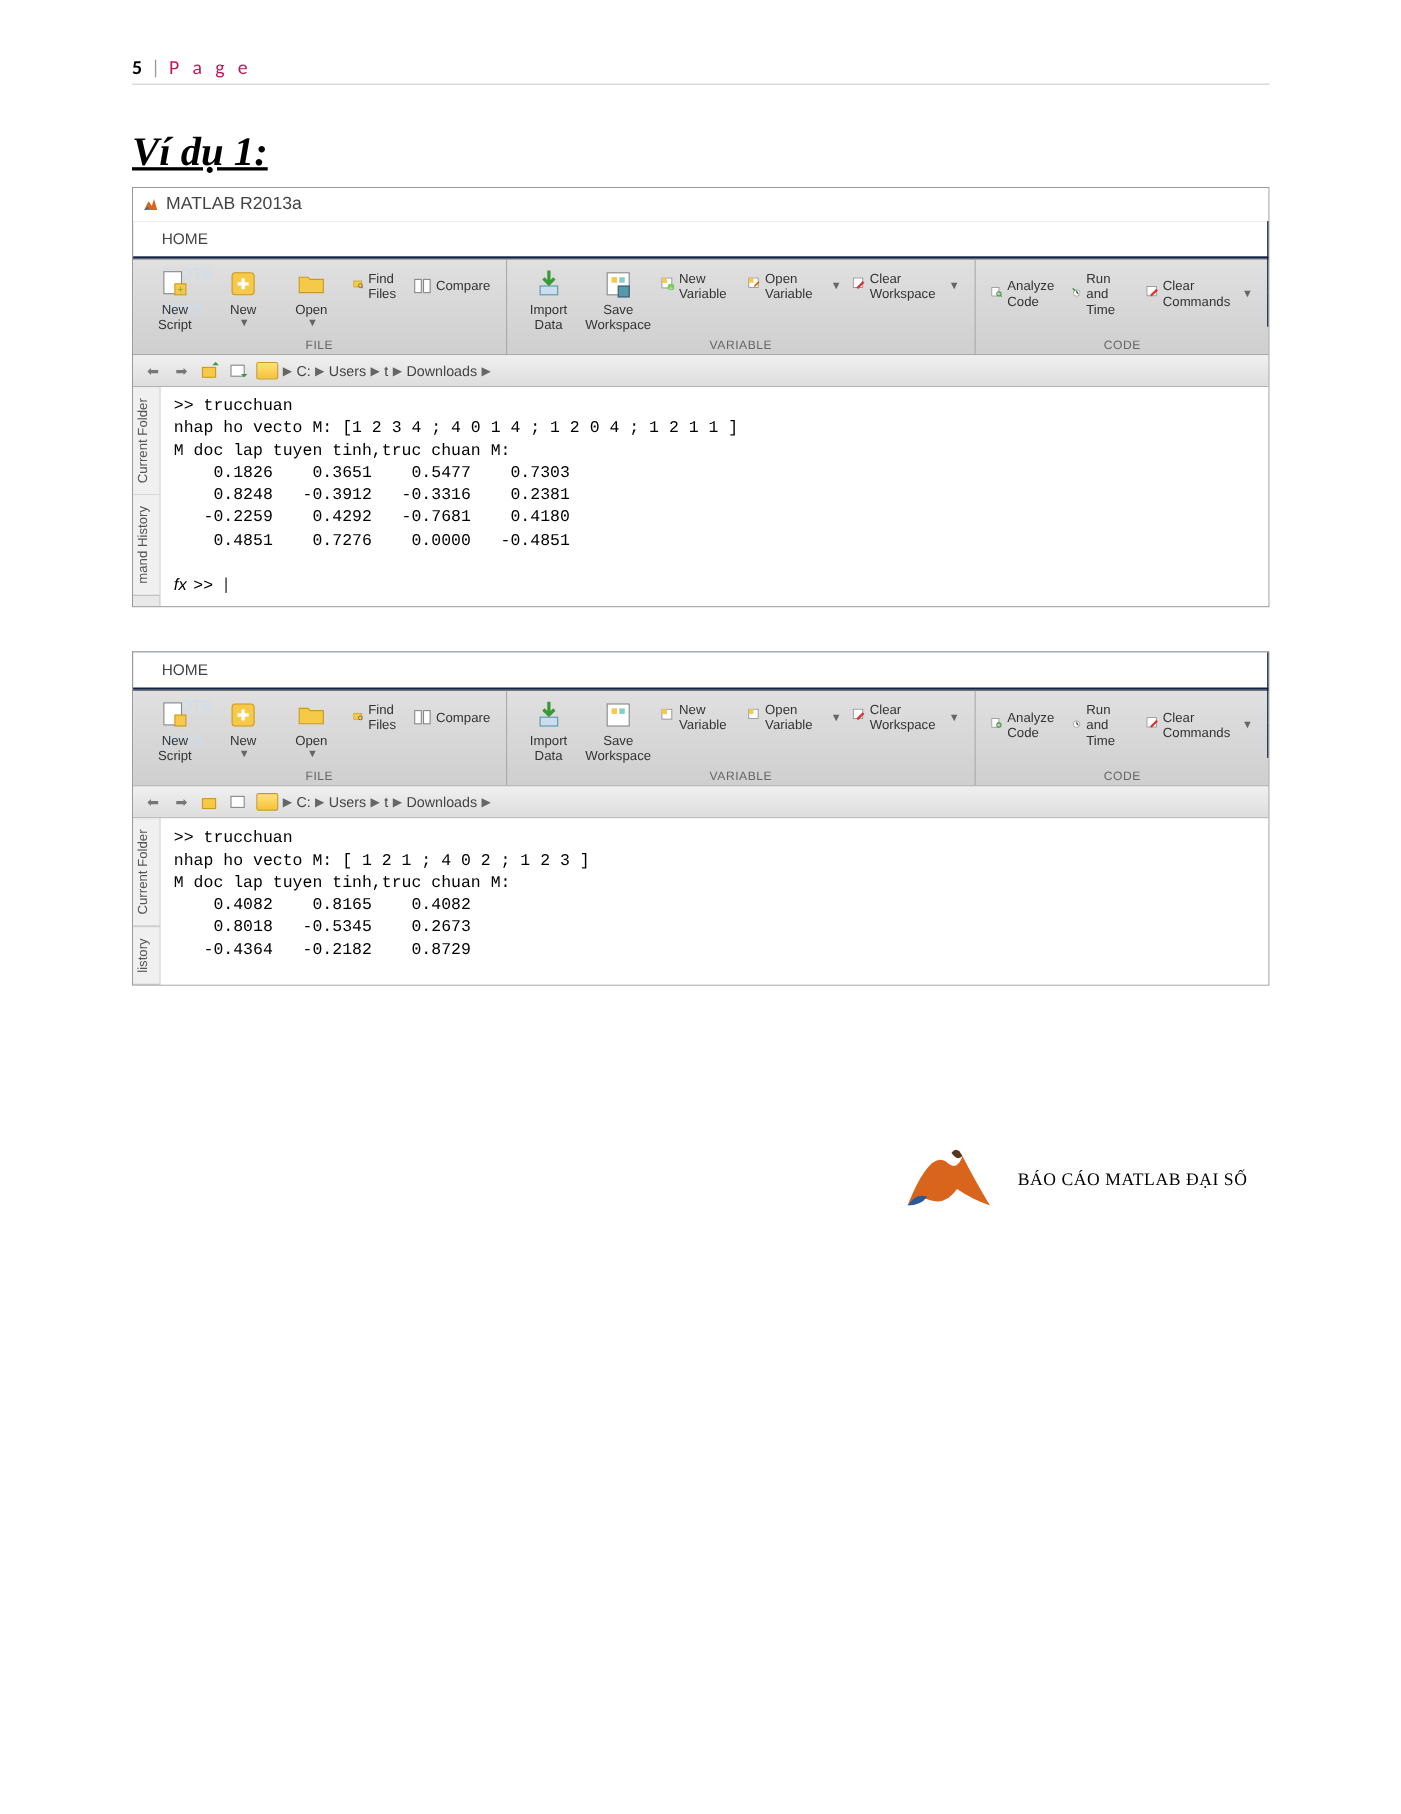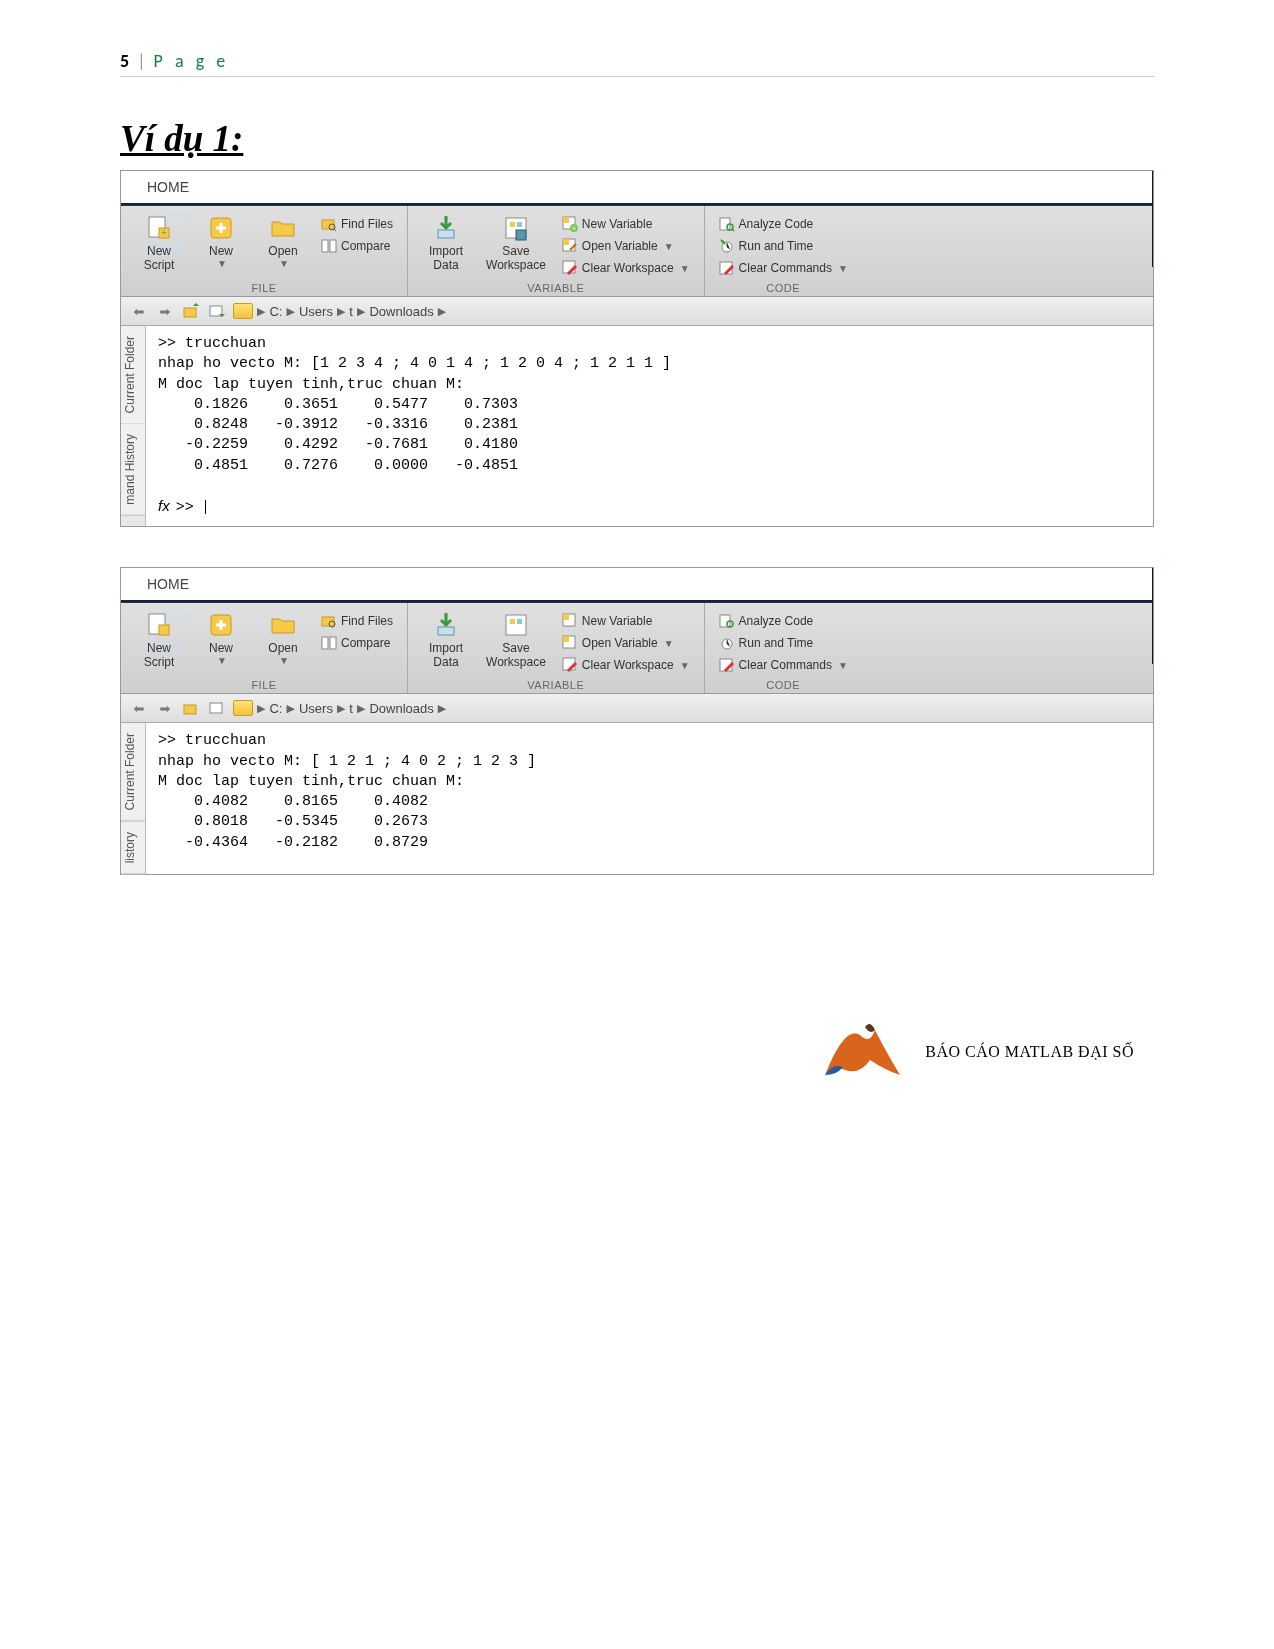--- a/index.html
+++ b/index.html
@@ -14,21 +14,21 @@
   }
   .page-header {
     font-family: "Calibri", sans-serif;
     font-size: 18px;
     border-bottom: 1px solid #ccc;
     padding-bottom: 4px;
     margin-bottom: 40px;
   }
   .page-header .num { font-weight: bold; }
   .page-header .sep { padding: 0 4px; color: #999; }
-  .page-header .lbl { color: #15803d; letter-spacing: 4px; }
+  .page-header .lbl { color: #be185d; letter-spacing: 4px; }
   .heading {
     font-family: "Times New Roman", serif;
     font-size: 37px;
     font-weight: bold;
     font-style: italic;
     text-decoration: underline;
     margin: 30px 0 10px 0;
   }
   .matlab-window {
     font-family: Arial, sans-serif;
@@ -101,21 +101,21 @@
     align-items: center;
     padding: 2px 6px;
     font-size: 12px;
     color: #333;
     cursor: pointer;
     min-width: 44px;
   }
   .big-btn .ic { width: 28px; height: 28px; margin-bottom: 2px; }
   .stack {
     display: flex;
-    flex-direction: column;
+    flex-direction: row;
     gap: 2px;
     padding-top: 2px;
   }
   .small-btn {
     display: flex;
     align-items: center;
     gap: 4px;
     font-size: 12px;
     color: #333;
     padding: 2px 4px;
@@ -206,20 +206,29 @@
 
   <div class="page-header">
     <span class="num">5</span>
     <span class="sep">|</span>
     <span class="lbl">P a g e</span>
   </div>
 
   <div class="heading">Ví dụ 1:</div>
 
   <div class="matlab-window">
+    <div class="titlebar">
+      <span class="matlab-logo">
+        <svg viewBox="0 0 16 16">
+            <path d="M2 13 L6 5 L9 9 L11 3 L14 13 Z" fill="#d9641c"></path>
+            <path d="M2 13 L5 10 L7 12 Z" fill="#3a6ea5"></path>
+          </svg>
+      </span>
+      <span>MATLAB R2013a</span>
+    </div>
 
     <div class="tabstrip">
       <div class="tab active">HOME</div>
       <div class="tab">PLOTS</div>
       <div class="tab">APPS</div>
     </div>
 
     <div class="ribbon">
 
       <div class="ribbon-group">

